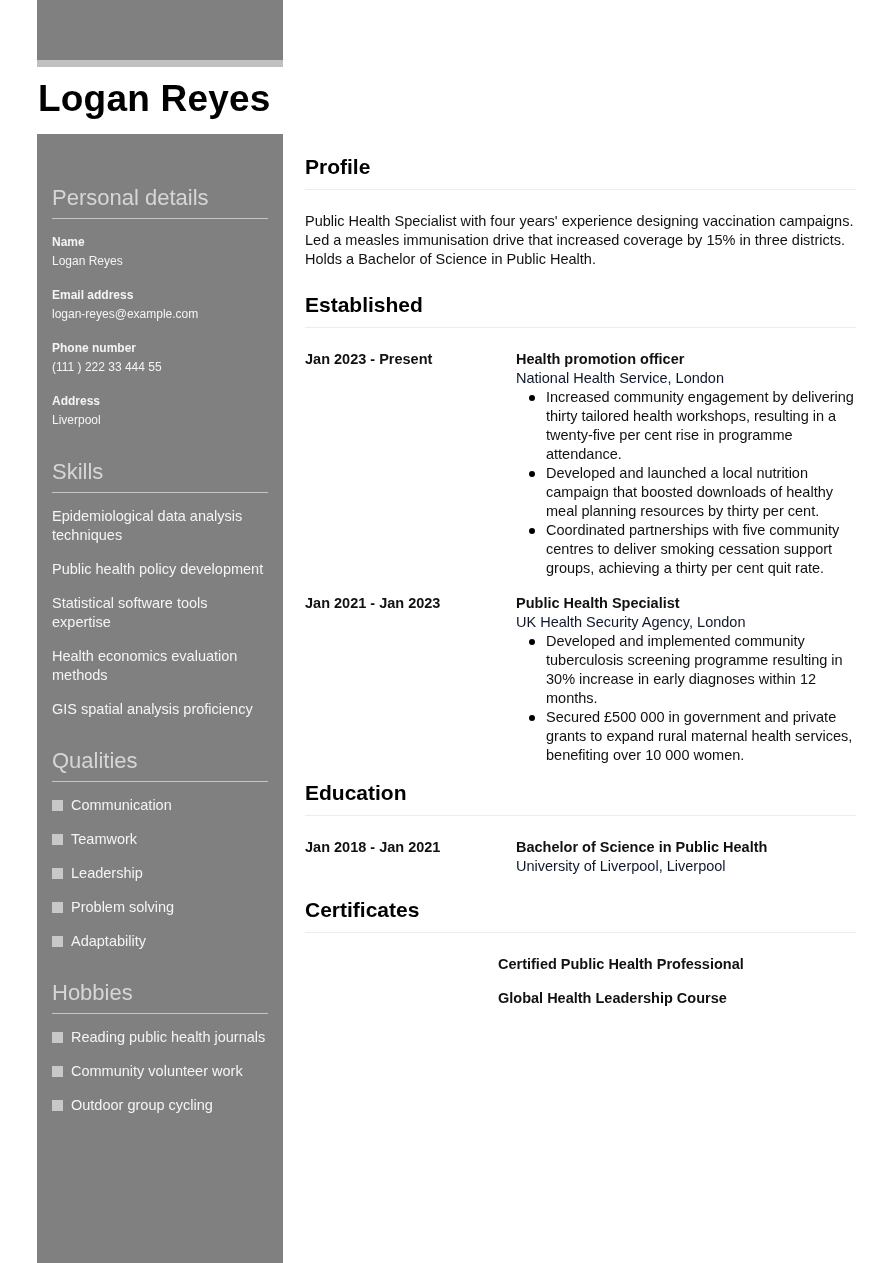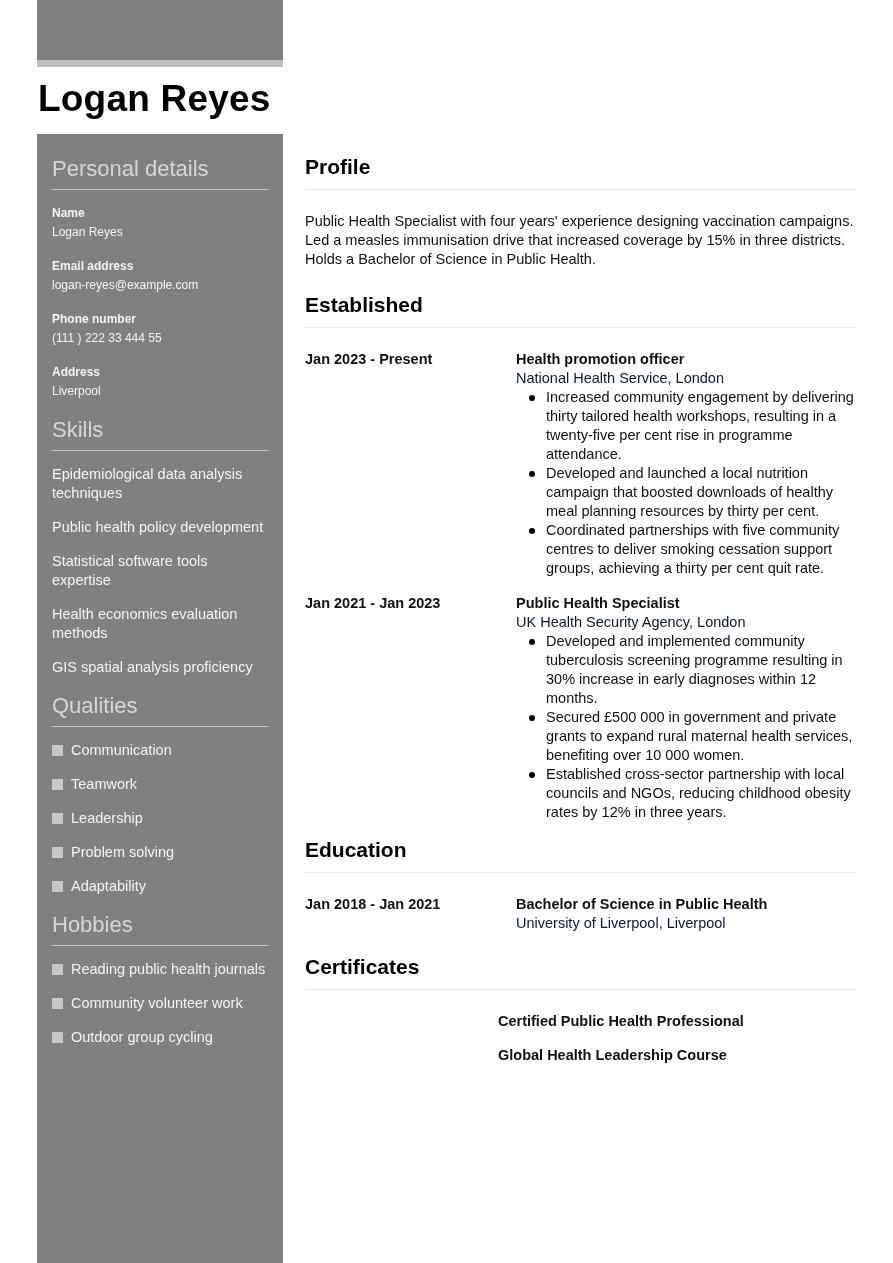--- a/index.html
+++ b/index.html
@@ -6,21 +6,21 @@
     html, body { width: 893px; height: 1263px; background: #ffffff; overflow: hidden; }
     body { position: relative; font-family: "Liberation Sans", sans-serif; color: #111; }
 
     .top-block { position: absolute; left: 37px; top: 0; width: 246px; height: 60px; background: #808080; }
     .top-accent { position: absolute; left: 37px; top: 60px; width: 246px; height: 7px; background: #c0c0c0; }
 
     .name-title { position: absolute; left: 38px; top: 78px; font-size: 37px; font-weight: bold; color: #000; letter-spacing: 0.2px; }
 
     .sidebar { position: absolute; left: 37px; top: 134px; width: 246px; height: 1129px; background: #808080; padding: 22px 15px 0 15px; color: #ffffff; }
     .side-heading { font-size: 22px; color: #d6d6d6; font-weight: normal; padding-bottom: 7px; border-bottom: 1.5px solid #c6c6c6; margin-bottom: 14px; }
-    .side-section { margin-bottom: 16px; }
+    .side-section { margin-bottom: 16px; margin-top: 29px; }
     .detail { margin-bottom: 15px; font-size: 12px; line-height: 19px; }
     .detail-label { font-weight: bold; color: #f4f4f4; }
     .detail-value { color: #f4f4f4; }
     .skill { font-size: 14.5px; line-height: 19px; color: #f4f4f4; margin-bottom: 15px; }
     .square-list { list-style: none; }
     .square-item { position: relative; padding-left: 19px; font-size: 14.5px; line-height: 19px; color: #f4f4f4; margin-bottom: 15px; }
     .square { position: absolute; left: 0; top: 4px; width: 11px; height: 11px; background: #c8c8c8; }
 
     .main { position: absolute; left: 305px; top: 155px; width: 551px; }
     .section-title { font-size: 21px; font-weight: bold; color: #000; padding-bottom: 10px; border-bottom: 1px solid #ececec; margin-bottom: 22px; }
@@ -114,21 +114,20 @@
       </div>
     </div>
     <div class="entry">
       <div class="entry-date">Jan 2021 - Jan 2023</div>
       <div class="entry-body">
         <div class="entry-title">Public Health Specialist</div>
         <div class="entry-org">UK Health Security Agency, London</div>
         <ul class="bullets">
           <li class="bullet"><span class="bullet-dot"></span><span>Developed and implemented community tuberculosis screening programme resulting in 30% increase in early diagnoses within 12 months.</span></li>
           <li class="bullet"><span class="bullet-dot"></span><span>Secured £500 000 in government and private grants to expand rural maternal health services, benefiting over 10 000 women.</span></li>
-          <li class="bullet"><span class="bullet-dot"></span><span>Established cross-sector partnership with local councils and NGOs, reducing childhood obesity rates by 12% in three years.</span></li>
         </ul>
       </div>
     </div>
   </section>
 
   <section style="margin-top:8px;">
     <h2 class="section-title">Education</h2>
     <div class="entry" style="margin-bottom:22px;">
       <div class="entry-date">Jan 2018 - Jan 2021</div>
       <div class="entry-body">

